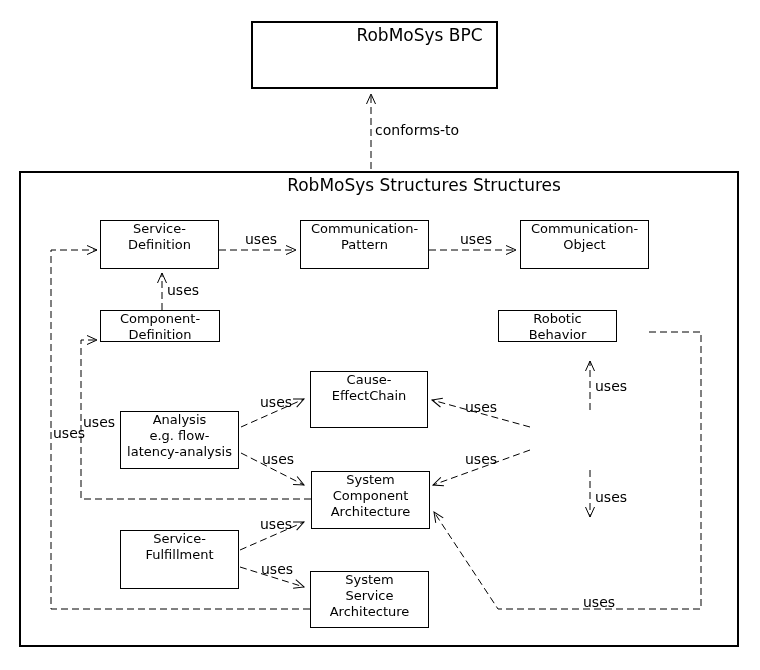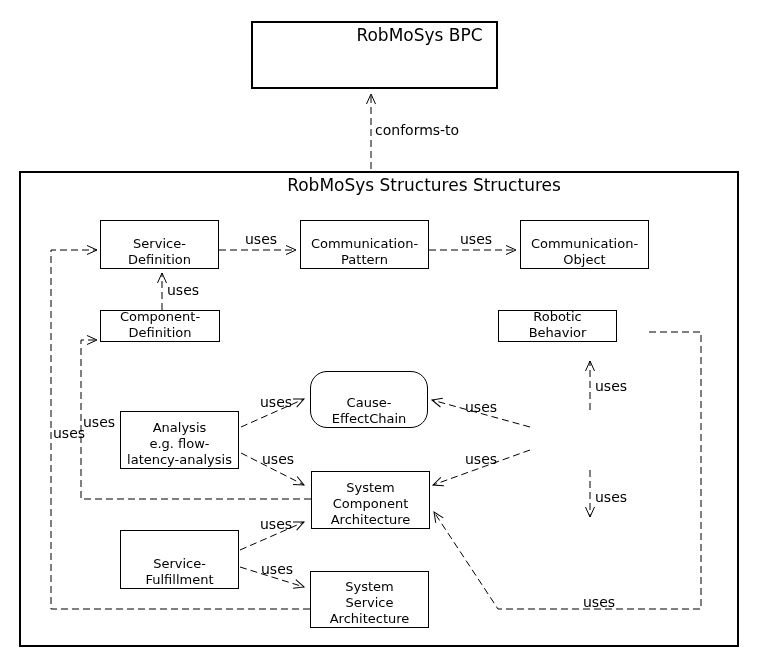--- a/index.html
+++ b/index.html
@@ -21,21 +21,21 @@
     left: 0; top: 0;
     width: 760px; height: 670px;
     z-index: 1;
   }
   .node {
     position: absolute;
     box-sizing: border-box;
     border: 1px solid #000000;
     background: #ffffff;
     display: flex;
-    align-items: flex-end;
+    align-items: flex-start;
     justify-content: center;
     text-align: center;
     font-size: 13px;
     line-height: 16px;
     white-space: pre-line;
     z-index: 2;
   }
   .outer-box {
     position: absolute;
     box-sizing: border-box;
@@ -119,21 +119,21 @@
 Object</span>
   </div>
   <div class="node" style="left:100px; top:310px; width:120px; height:32px;">
     <span>Component-
 Definition</span>
   </div>
   <div class="node" style="left:498px; top:310px; width:119px; height:32px;">
     <span>Robotic
 Behavior</span>
   </div>
-  <div class="node" style="left:310px; top:371px; width:118px; height:57px;border-radius:17px;">
+  <div class="node" style="left:310px; top:371px; width:118px; height:57px;">
     <span>Cause-
 EffectChain</span>
   </div>
   <div class="node" style="left:120px; top:411px; width:119px; height:58px;">
     <span>Analysis
 e.g. flow-
 latency-analysis</span>
   </div>
   <div class="node" style="left:311px; top:471px; width:119px; height:58px;">
     <span>System

